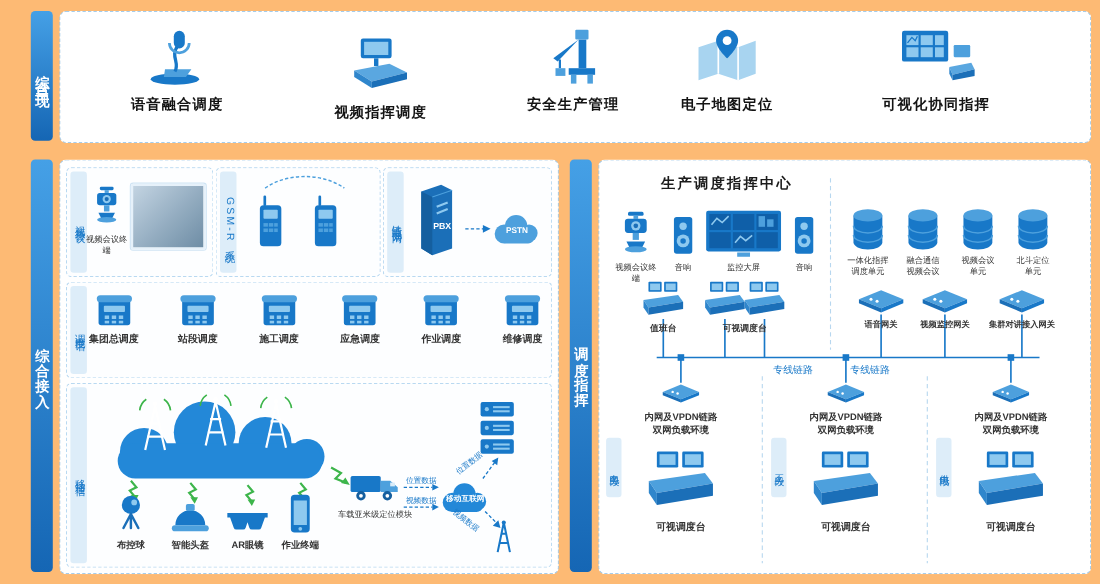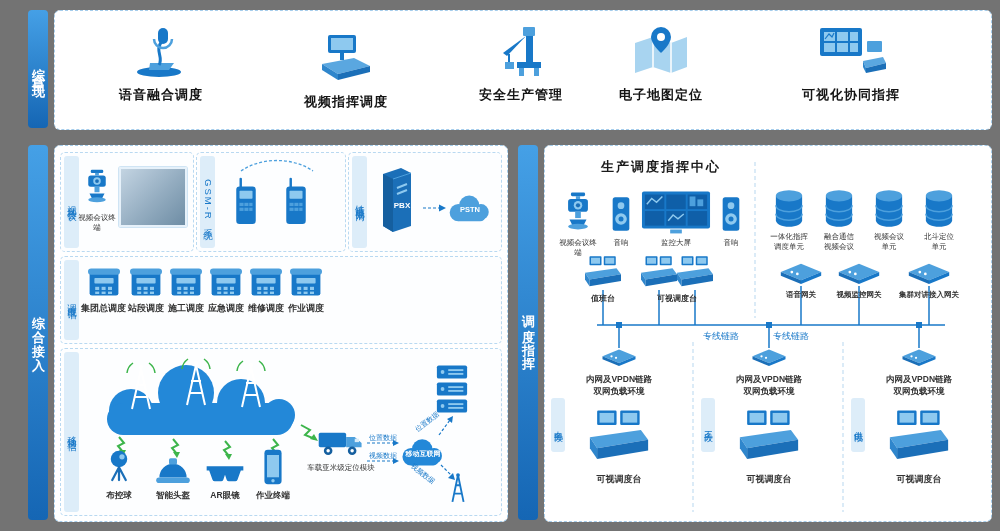--- a/index.html
+++ b/index.html
@@ -1,38 +1,38 @@
 <!DOCTYPE html>
 <html><head>
 <meta charset="utf-8">
 <style>
   html,body{margin:0;padding:0}
   body{font-family:"Liberation Sans","DejaVu Sans",sans-serif;background:#fff}
-  .stage{position:relative;width:1000px;height:531px;background:#737373;overflow:hidden}
+  .stage{position:relative;width:1000px;height:531px;background:#fdba74;overflow:hidden}
   .abs{position:absolute}
   .vbar{position:absolute;width:20px;border-radius:4px;background:linear-gradient(180deg,#45a0e6 0%,#1566b4 100%);
         color:#fff;display:flex;align-items:center;justify-content:center;writing-mode:vertical-rl;
         font-size:13px;font-weight:bold;letter-spacing:6px}
   .vbar.tall{letter-spacing:14px}
   .panel{position:absolute;border:1.5px dashed #a5cdec;border-radius:6px;background:#fff}
   .subbox{position:absolute;border:1px dashed #b9d9f1;border-radius:5px;background:#fdfeff}
   .strip{position:absolute;left:3px;top:3px;bottom:3px;width:15px;background:#ddedf9;color:#1878c8;
          writing-mode:vertical-rl;display:flex;align-items:center;justify-content:center;
          font-size:9.5px;letter-spacing:2px;border-radius:3px}
   .vstrip{position:absolute;width:14px;background:#ddedf9;color:#1878c8;writing-mode:vertical-rl;
           display:flex;align-items:center;justify-content:center;font-size:9px;letter-spacing:1px;border-radius:3px}
   .cap{position:absolute;text-align:center;color:#333;font-size:9px;line-height:1.3}
   .b{font-weight:bold}
   .blue{color:#1878c8}
   .white{color:#fff}
   .titem{position:absolute;display:flex;flex-direction:column;align-items:center}
   .tlabel{margin-top:7px;font-size:13px;font-weight:bold;color:#141414;letter-spacing:1px}
   .photo{position:absolute;border:2px solid #e6f1fa;border-radius:2px;box-shadow:0 0 0 1px #cfe4f4;
          background:linear-gradient(135deg,#c3d4e2 0%,#93acc0 55%,#6e8da5 100%)}
-  .phrow{position:absolute;display:flex;justify-content:flex-start}
+  .phrow{position:absolute;display:flex;justify-content:space-between}
   .pcol{display:flex;flex-direction:column;align-items:center;gap:5px}
   .pcol .cap{position:static}
   .title{position:absolute;font-size:13px;font-weight:bold;color:#1b1b1b;letter-spacing:2px}
   .linklabel{position:absolute;font-size:9px;font-weight:normal;color:#1878c8;text-align:center}
 </style>
 </head>
 <body>
 
 <svg width="0" height="0" style="position:absolute" aria-hidden="true">
 <defs>
@@ -325,27 +325,27 @@
       <div class="pcol">
         <svg width="40" height="32">
             <use href="#i-phone"></use>
           </svg>
         <div class="cap b">应急调度</div>
       </div>
       <div class="pcol">
         <svg width="40" height="32">
             <use href="#i-phone"></use>
           </svg>
-        <div class="cap b">维修调度</div>
+        <div class="cap b">作业调度</div>
       </div>
       <div class="pcol">
         <svg width="40" height="32">
             <use href="#i-phone"></use>
           </svg>
-        <div class="cap b">作业调度</div>
+        <div class="cap b">维修调度</div>
       </div>
     </div>
   </div>
 
   <div class="subbox" style="left:60px;top:348px;width:440px;height:166px">
     <svg class="abs" style="left:0;top:0" width="440" height="166" viewBox="0 0 440 166">
       <g fill="#2388d8">
         <circle cx="70" cy="62" r="22"></circle>
           <circle cx="125" cy="44" r="28"></circle>
           <circle cx="180" cy="54" r="24"></circle>

